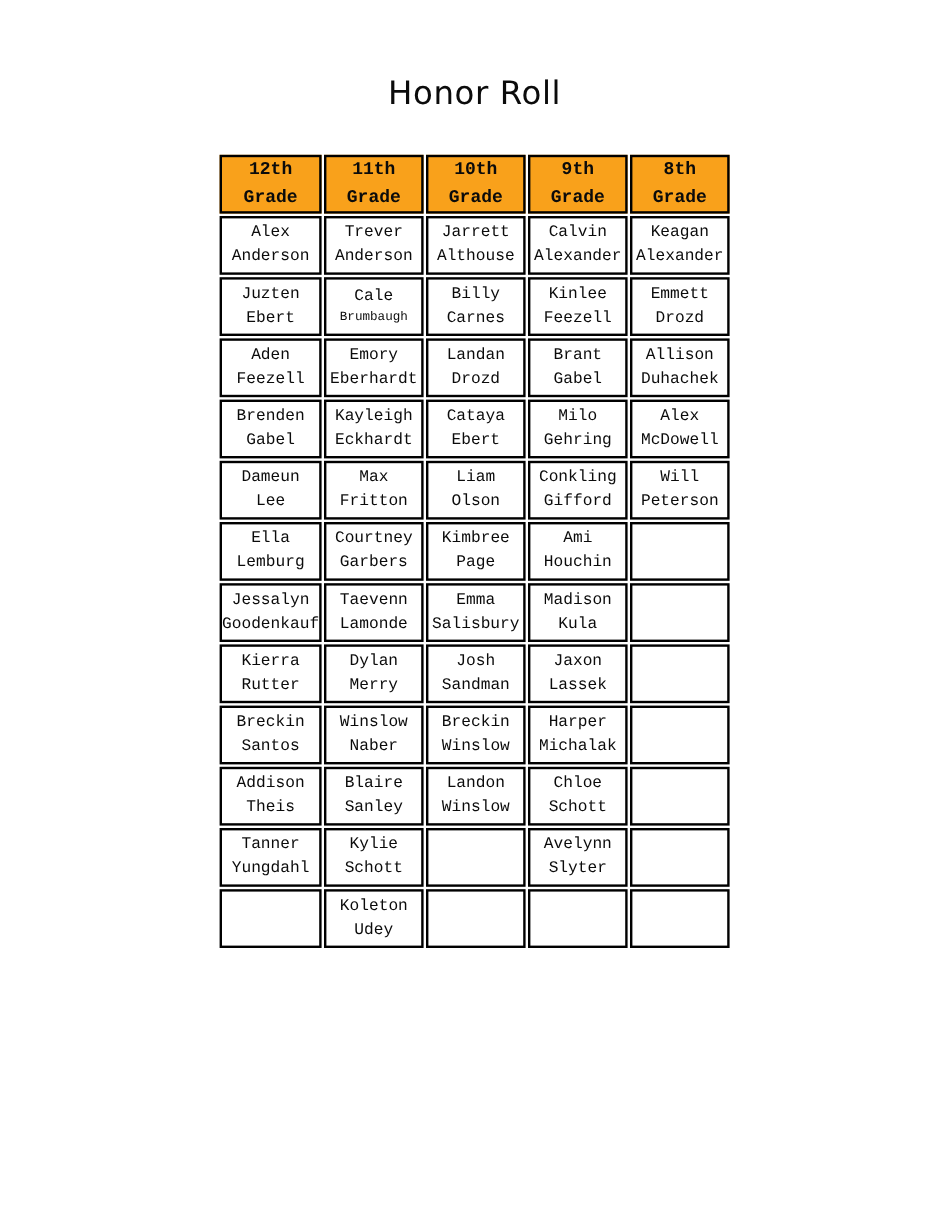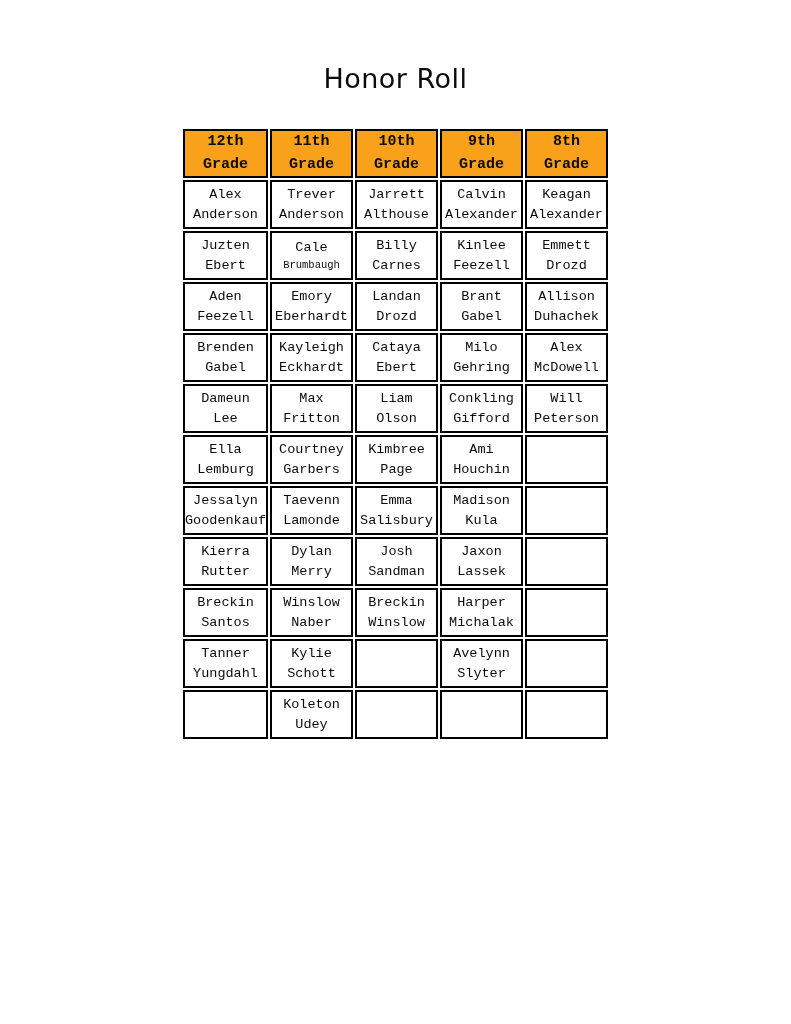--- a/index.html
+++ b/index.html
@@ -273,20 +273,39 @@
             <div>Winslow</div>
           </td>
           <td>
             <div>Harper</div>
             <div>Michalak</div>
           </td>
           <td></td>
         </tr>
         <tr>
           <td>
+            <div>Addison</div>
+            <div>Theis</div>
+          </td>
+          <td>
+            <div>Blaire</div>
+            <div>Sanley</div>
+          </td>
+          <td>
+            <div>Landon</div>
+            <div>Winslow</div>
+          </td>
+          <td>
+            <div>Chloe</div>
+            <div>Schott</div>
+          </td>
+          <td></td>
+        </tr>
+        <tr>
+          <td>
             <div>Tanner</div>
             <div>Yungdahl</div>
           </td>
           <td>
             <div>Kylie</div>
             <div>Schott</div>
           </td>
           <td></td>
           <td>
             <div>Avelynn</div>

